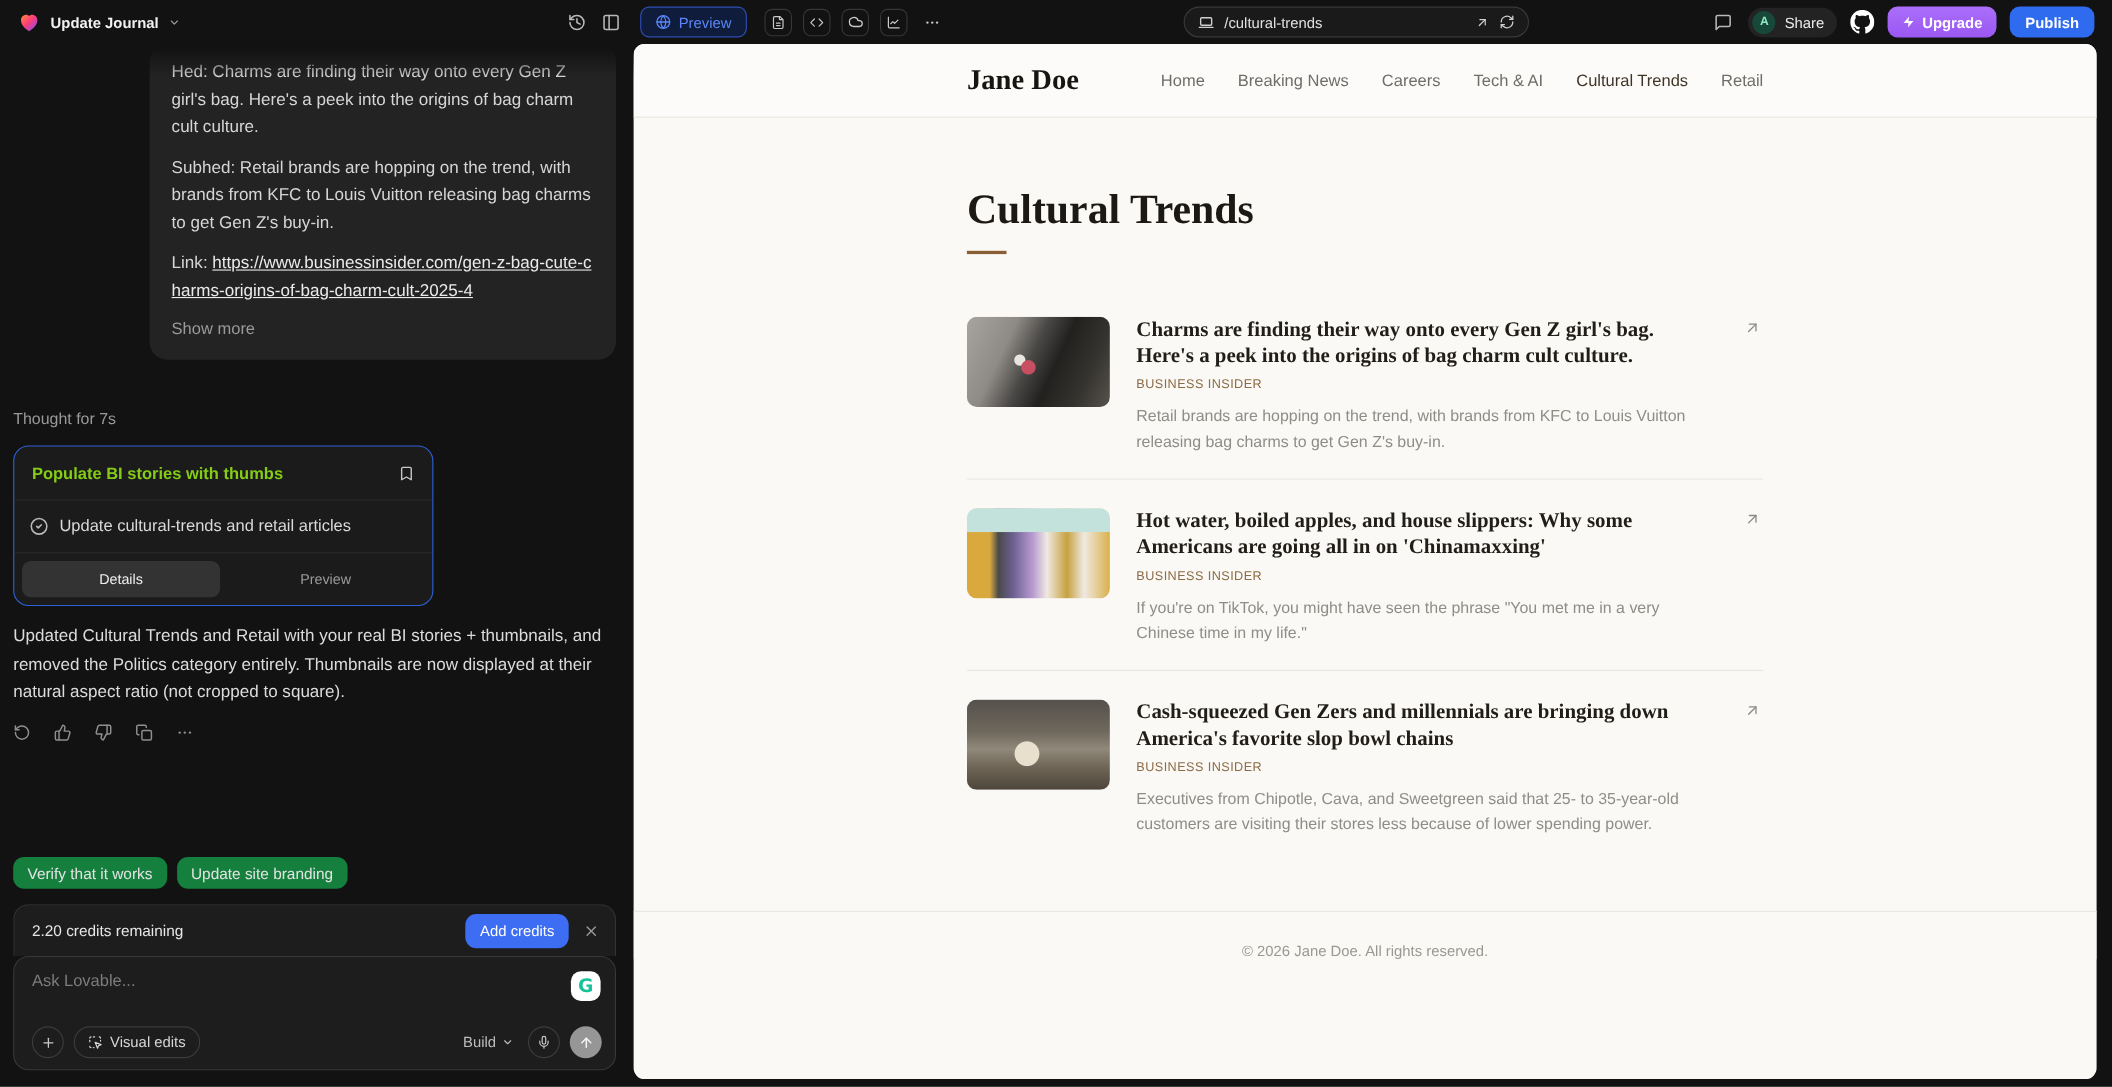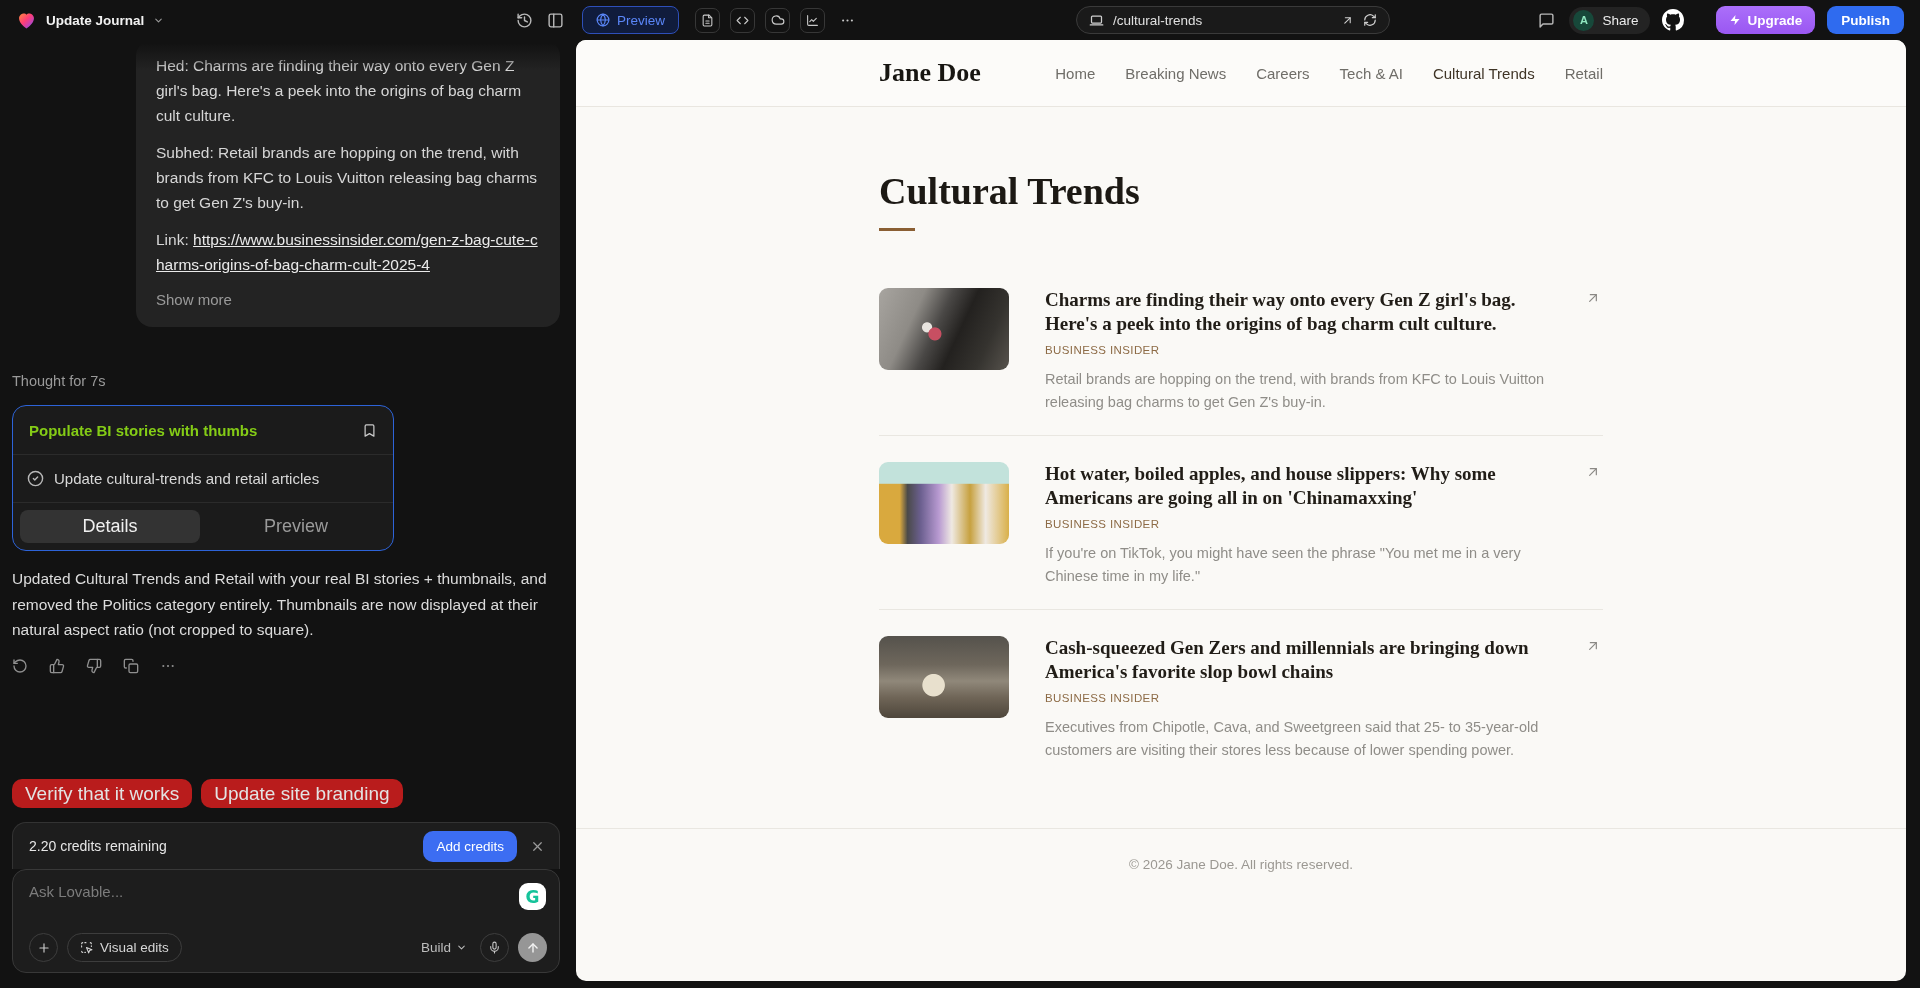--- a/index.html
+++ b/index.html
@@ -31,21 +31,21 @@
     background:#1a1a1a; display:flex; align-items:center; padding:0 12px; gap:9px; }
   .tb-url-text { font-size:13.5px; color:#e0e0e0; flex:1; }
   .tb-url .url-ic { color:#cfcfcf; }
 
   .tb-right { position:absolute; right:16px; top:0; height:40px; display:flex; align-items:center; gap:12px; }
   .share-pill { display:flex; align-items:center; gap:8px; background:#232323; border-radius:15px; padding:3px 12px 3px 4px; cursor:pointer; }
   .avatar { width:21px; height:21px; border-radius:50%; background:#17483a; color:#8fe7c0; font-size:11px; font-weight:700; display:grid; place-items:center; }
   .share-label { font-size:13.5px; color:#ececec; }
   .gh-btn { color:#fff; }
   .upgrade-btn { display:flex; align-items:center; gap:6px; height:28px; padding:0 13px; border:none; border-radius:9px;
-    background:linear-gradient(180deg,#ab6ffa,#9a57f2); color:#fff; font-size:13.5px; font-weight:600; cursor:pointer;margin-left:20px; }
+    background:linear-gradient(180deg,#ab6ffa,#9a57f2); color:#fff; font-size:13.5px; font-weight:600; cursor:pointer; }
   .publish-btn { height:28px; padding:0 14px; border:none; border-radius:9px; background:#2f6bef; color:#fff; font-size:13.5px; font-weight:600; cursor:pointer; }
 
   
   .chat { position:absolute; left:0; top:40px; width:576px; height:948px; display:flex; flex-direction:column;
     padding:0 16px 15px 12px; }
   .chat-fade { position:absolute; top:0; left:0; width:576px; height:30px; z-index:5; pointer-events:none;
     background:linear-gradient(#121212 10%, rgba(18,18,18,0)); }
 
   .user-card { margin-left:auto; width:424px; background:#232323; border-radius:16px; padding:13px 20px 15px;
     color:#d6d6d6; font-size:15.5px; line-height:25px; }
@@ -57,33 +57,33 @@
   .thought { margin-top:46px; color:#9a9a9a; font-size:14.5px; }
 
   .task-card { margin-top:16px; width:382px; border:1px solid #2d63d8; border-radius:14px; background:#1b1b1b; overflow:hidden; }
   .task-head { height:48px; display:flex; align-items:center; justify-content:space-between; padding:0 16px; }
   .task-title { color:#84cc16; font-size:15px; font-weight:700; }
   .bookmark { color:#c9c9c9; }
   .task-step { height:48px; border-top:1px solid #2b2b2b; display:flex; align-items:center; gap:10px; padding:0 14px;
     color:#d9d9d9; font-size:15px; }
   .check-ic { color:#b9b9b9; }
   .task-tabs { border-top:1px solid #2b2b2b; display:flex; padding:7px; gap:6px; }
-  .task-tab { flex:1; height:33px; display:grid; place-items:center; font-size:18px; color:#9a9a9a; border-radius:8px; cursor:pointer; }
+  .task-tab { flex:1; height:33px; display:grid; place-items:center; font-size:13px; color:#9a9a9a; border-radius:8px; cursor:pointer; }
   .task-tab.active { background:#333333; color:#f0f0f0; }
 
   .assistant-msg { margin-top:15px; color:#dcdcdc; font-size:15.5px; line-height:25.5px; padding-right:4px; }
 
   .msg-actions { margin-top:15px; display:flex; align-items:center; gap:21px; color:#8f8f8f; }
   .msg-actions span { cursor:pointer; }
 
   .flex-spacer { flex:1; }
 
   .chips { display:flex; gap:9px; margin-bottom:14px; }
-  .chip { height:29px; padding:0 13px; display:flex; align-items:center; background:#b91c1c; border-radius:10px;
-    color:#e3e3e3; font-size:19px; cursor:pointer; }
+  .chip { height:29px; padding:0 13px; display:flex; align-items:center; background:#15803d; border-radius:10px;
+    color:#e3e3e3; font-size:14px; cursor:pointer; }
 
   .credits-banner { background:#1d1d1d; border:1px solid #333; border-bottom:none; border-radius:14px 14px 0 0;
     height:47px; display:flex; align-items:center; padding:0 14px 0 16px; }
   .credits-text { color:#e6e6e6; font-size:14px; flex:1; }
   .add-credits-btn { background:#3c6df2; color:#fff; font-size:13.5px; font-weight:500; height:31px; padding:0 13px;
     border-radius:10px; border:none; cursor:pointer; }
   .credits-close { color:#9a9a9a; margin-left:13px; cursor:pointer; display:grid; place-items:center; }
 
   .composer { background:#1d1d1d; border:1px solid #383838; border-radius:14px; height:104px;
     padding:13px 12px 10px 16px; display:flex; flex-direction:column; justify-content:space-between; position:relative; z-index:2; }
@@ -110,21 +110,21 @@
   .site-title { font-family:"Liberation Serif", serif; font-weight:700; font-size:26px; color:#171511; }
   .site-nav { display:flex; gap:30px; font-size:15px; color:#6f6d68; }
   .nav-link { cursor:pointer; }
   .nav-link.active { color:#3f3426; font-weight:500; }
 
   .page-main { width:760px; margin:0 auto; padding:0 18px; }
   .page-title { margin-top:62px; font-family:"Liberation Serif", serif; font-weight:700; font-size:38px; color:#1c1914; }
   .title-rule { margin-top:15px; width:36px; height:3px; background:#8a5f33; }
 
   .articles { margin-top:57px; }
-  .article { display:flex; gap:36px; position:relative; }
+  .article { display:flex; gap:24px; position:relative; }
   .art-thumb { width:130px; height:82px; border-radius:9px; flex:none; }
   .thumb-1 { background:
       radial-gradient(circle at 43% 56%, #c84f62 0 7%, rgba(0,0,0,0) 8%),
       radial-gradient(circle at 37% 48%, #e8e4df 0 5%, rgba(0,0,0,0) 6%),
       linear-gradient(115deg, #a8a5a0 0%, #8e8b86 28%, #4a4846 45%, #23211f 60%, #35332f 80%, #57534d 100%); }
   .thumb-2 { background:
       linear-gradient(180deg, #c2e2db 0%, #c2e2db 26%, rgba(0,0,0,0) 27%),
       linear-gradient(90deg, #d9a93e 0%, #d9a93e 16%, #4a4a4a 22%, #6b5f8f 32%, #b89ad1 46%, #efe9e2 56%, #c7a13f 70%, #efe9e2 82%, #d9b04a 100%); }
   .thumb-3 { background:
       radial-gradient(circle at 42% 60%, #e8e0cd 0 12%, rgba(0,0,0,0) 13%),

